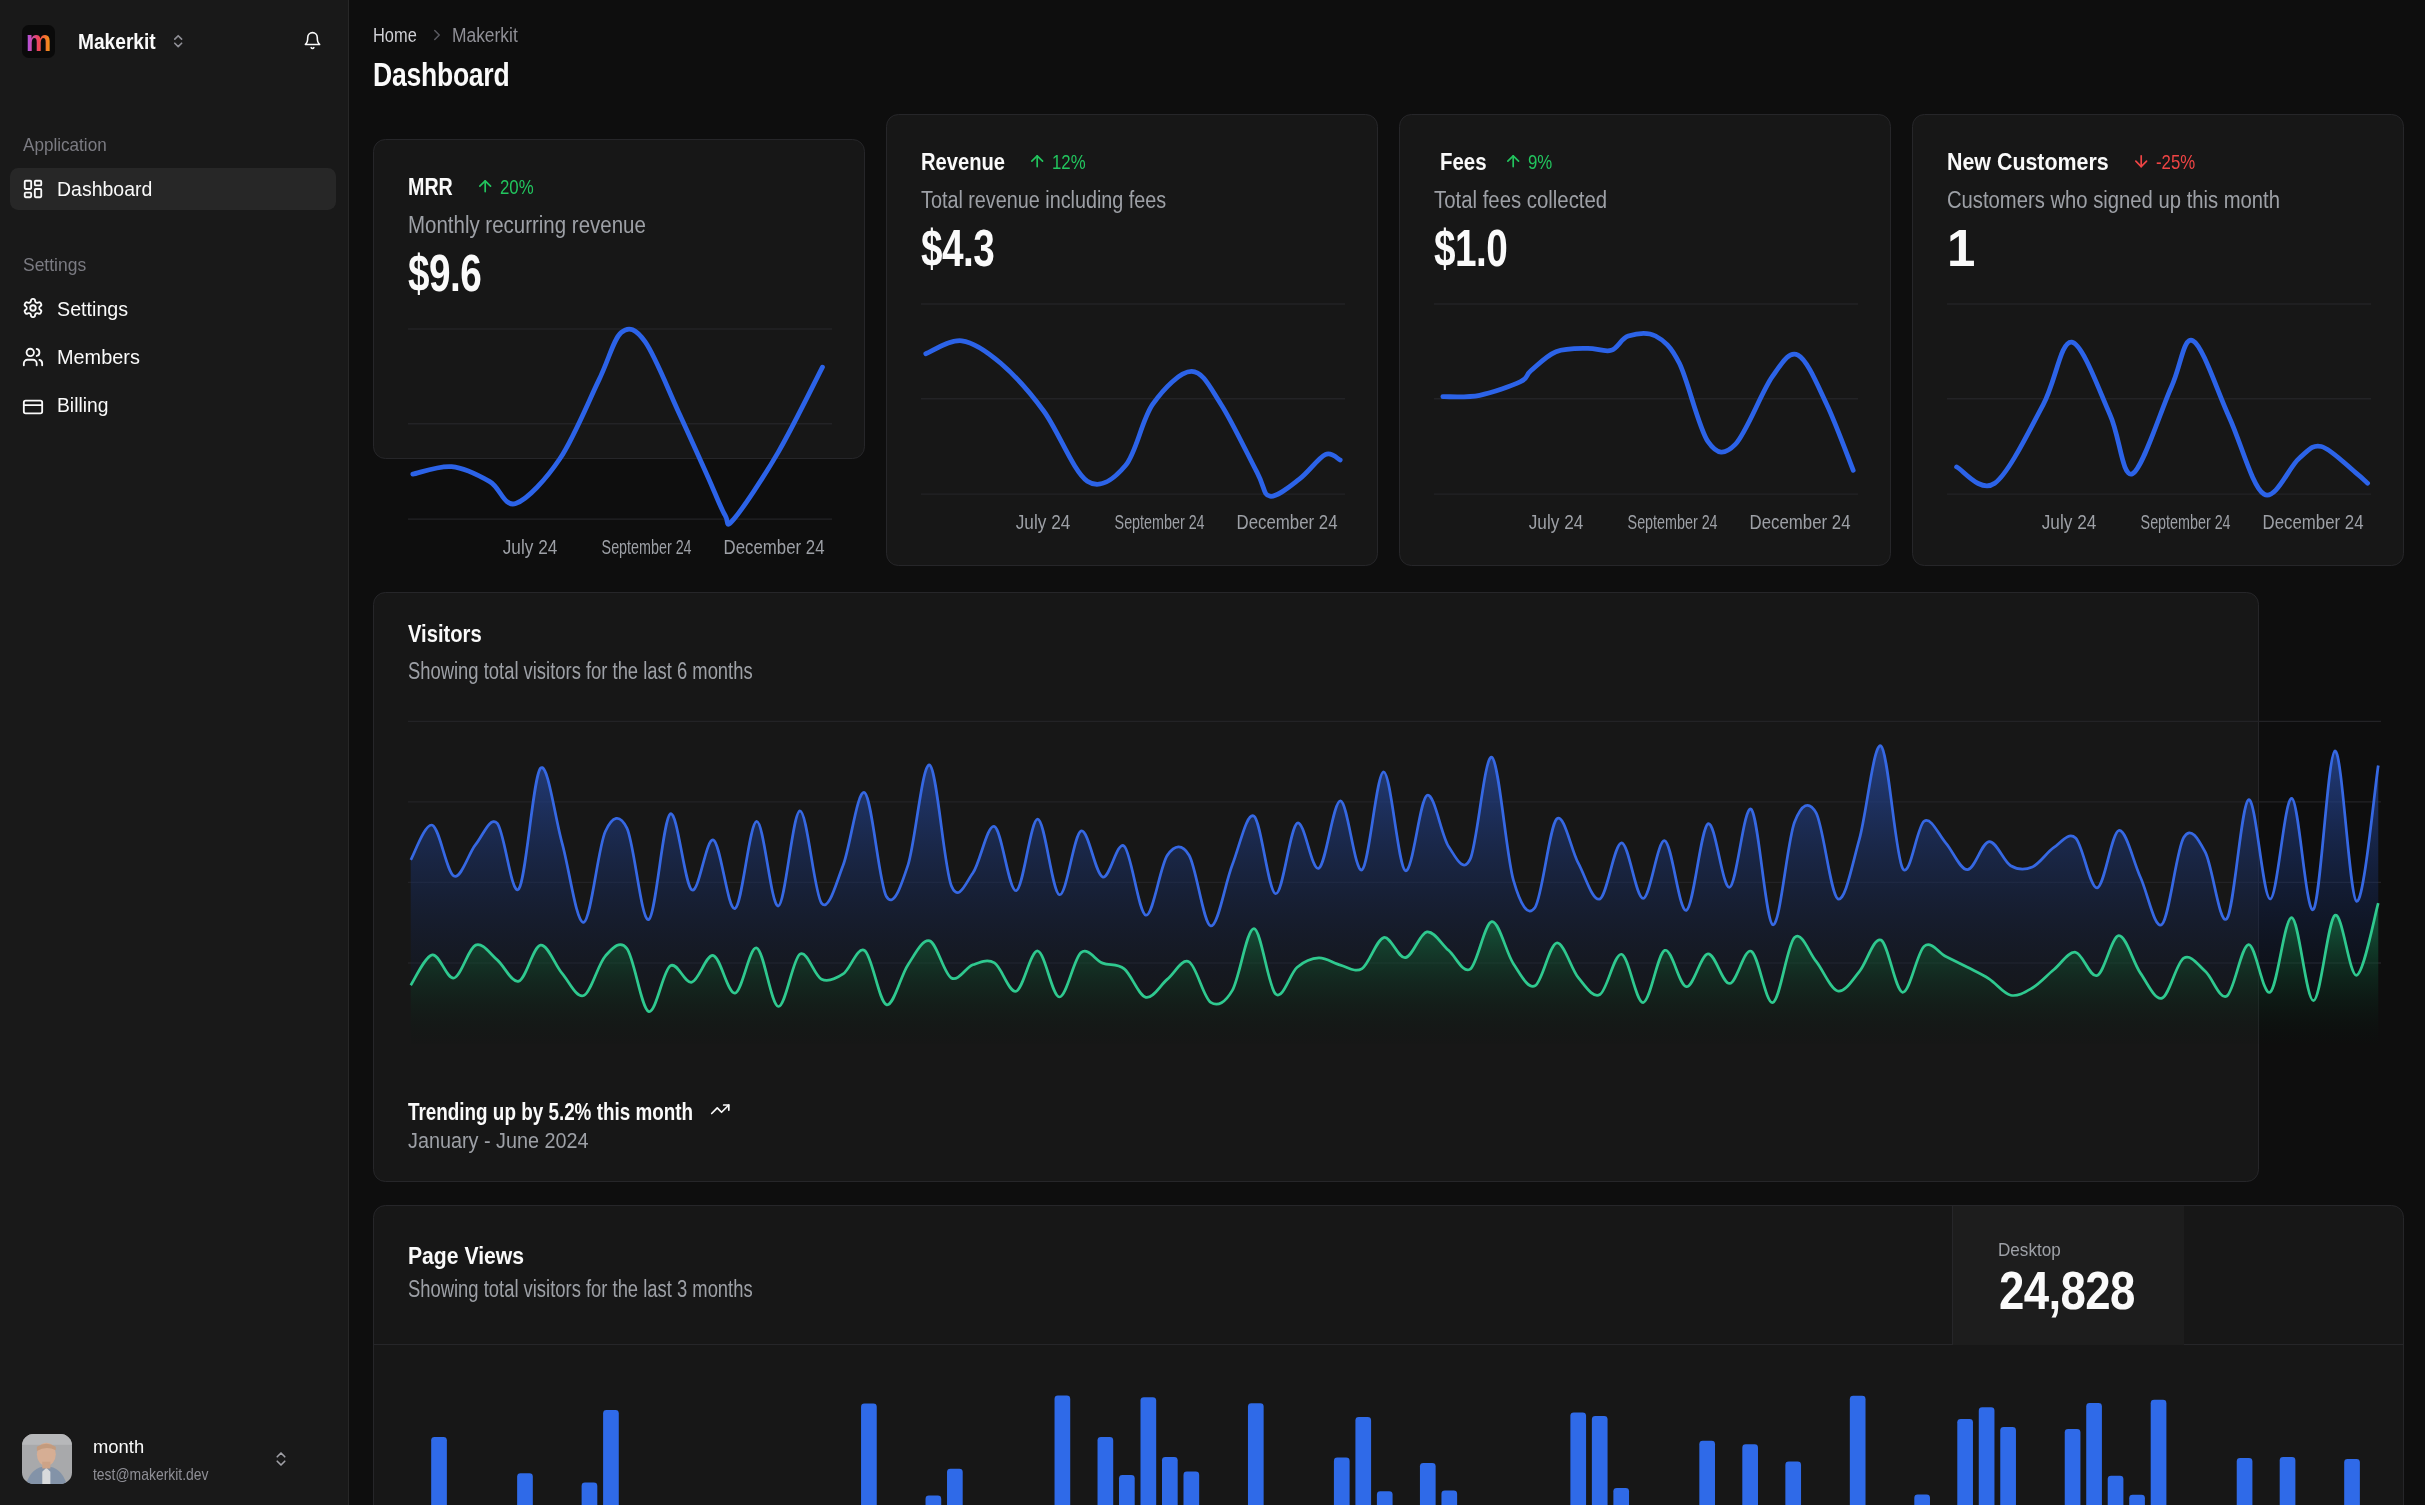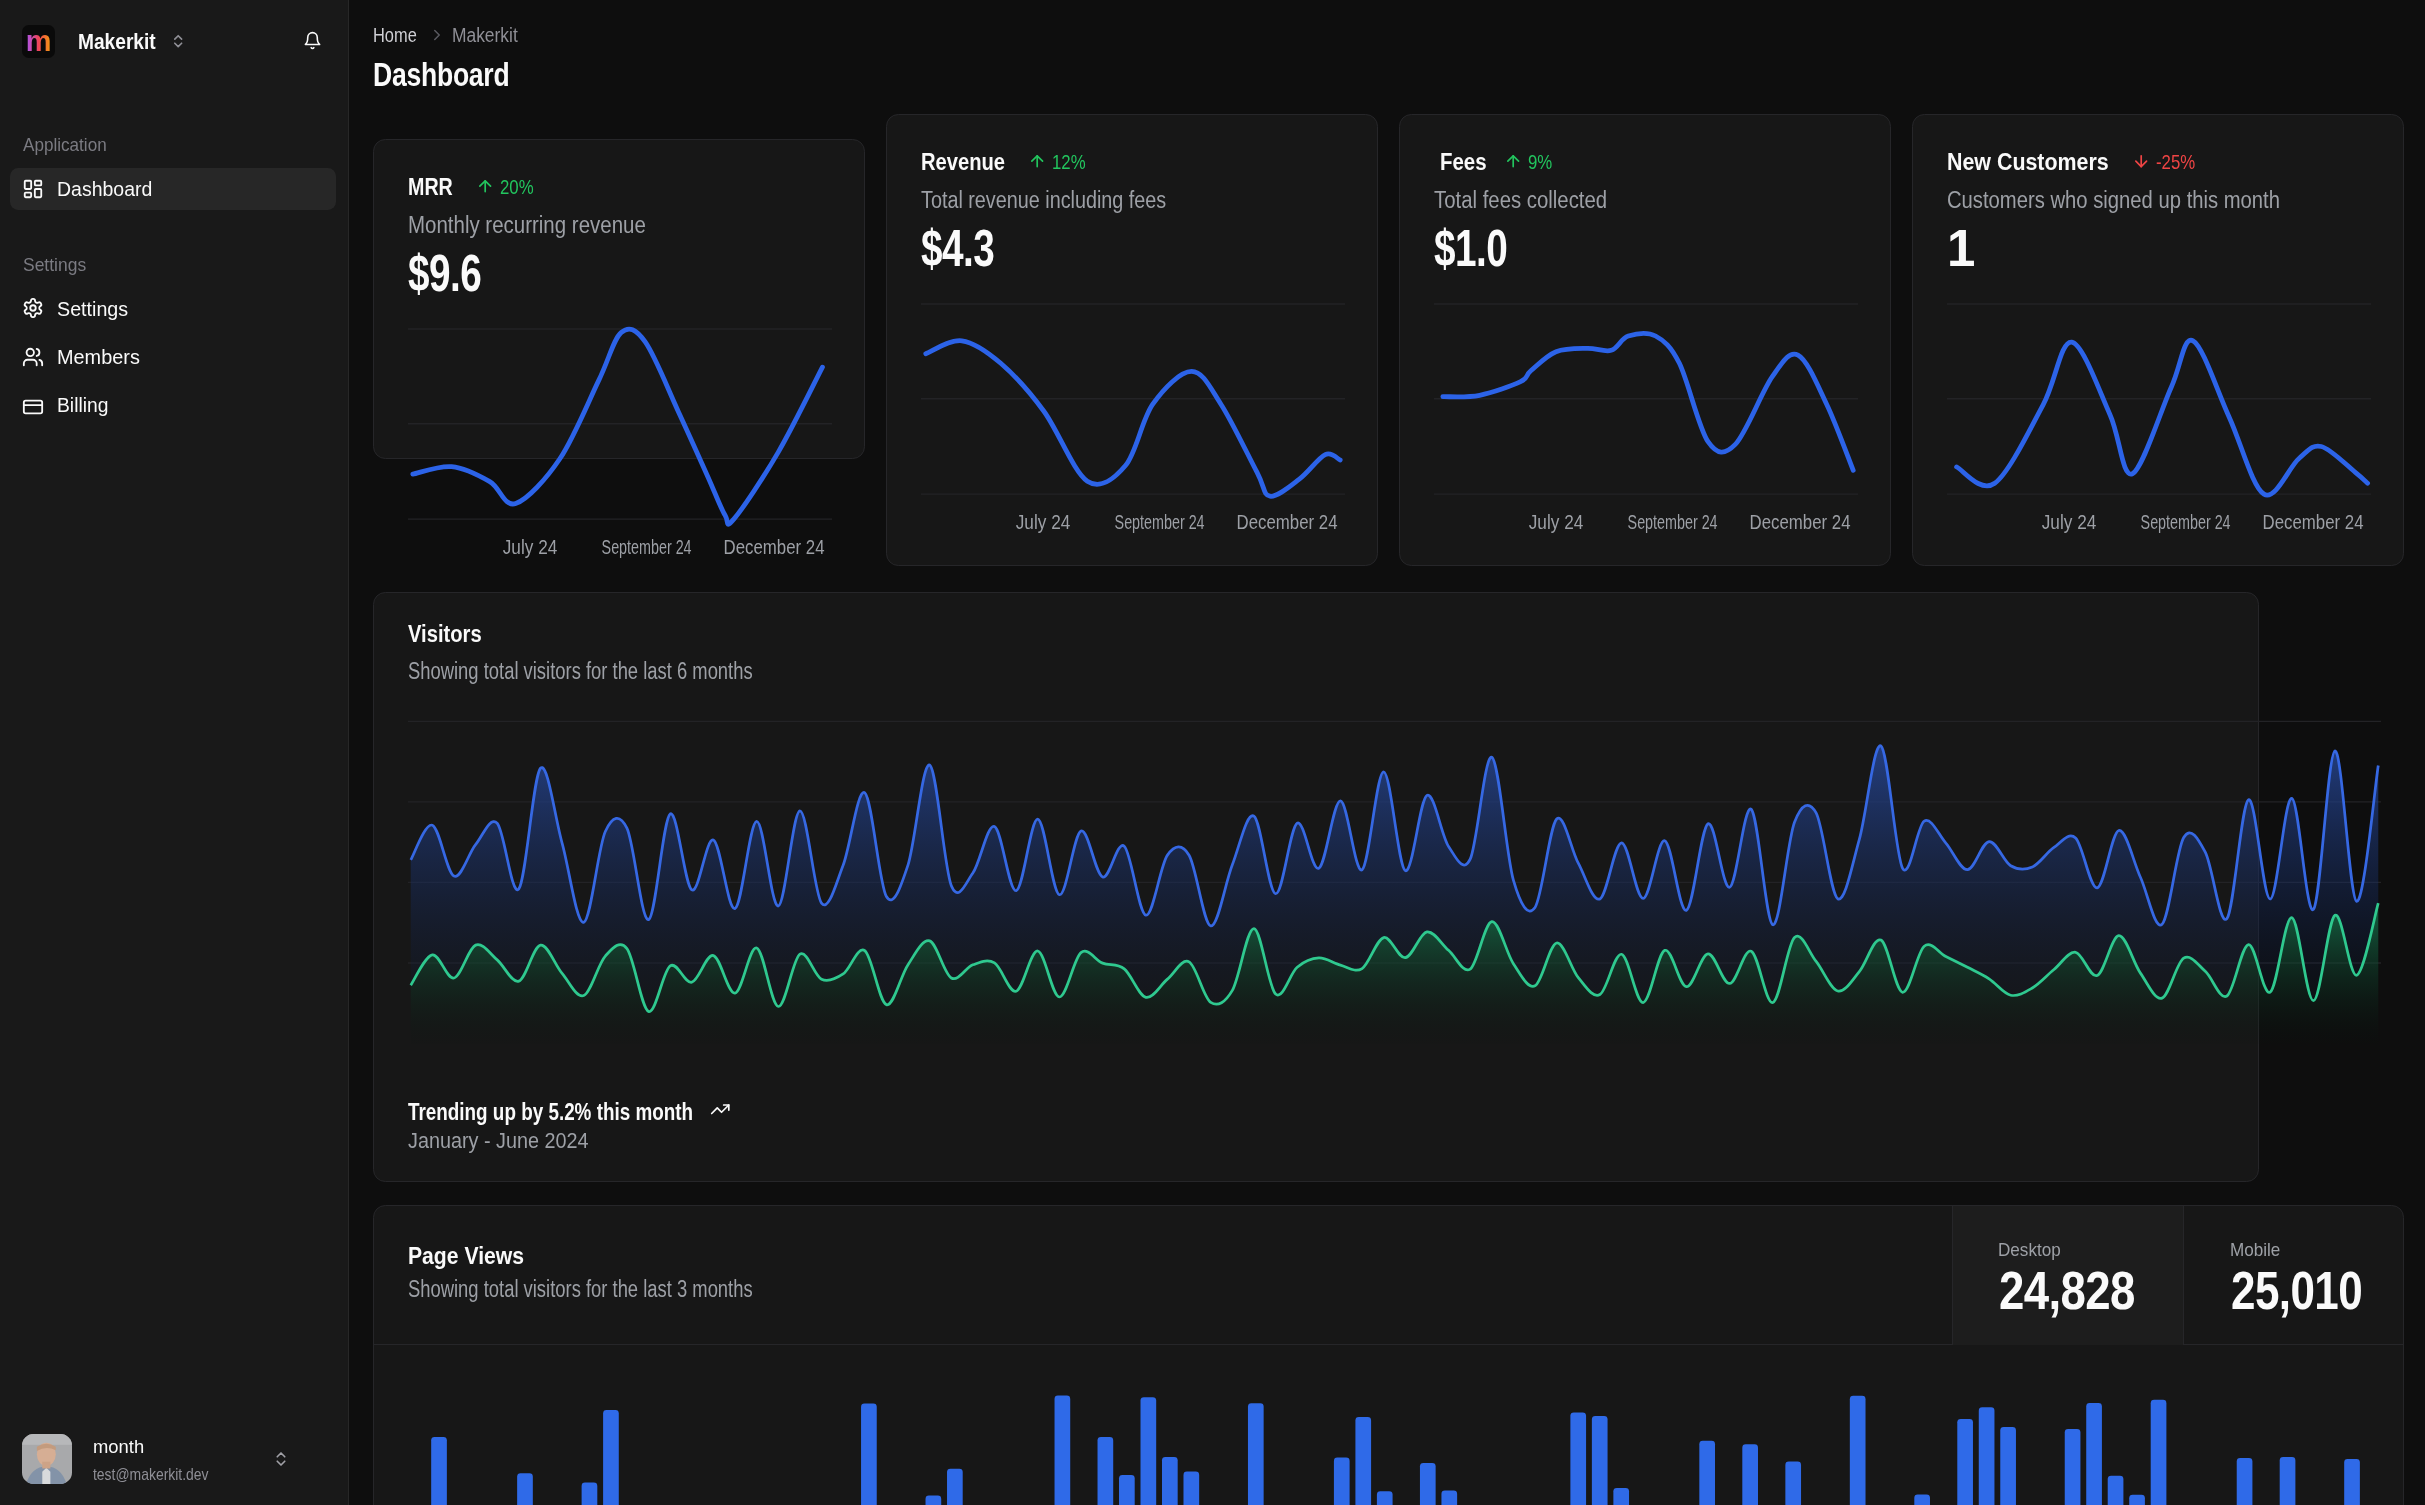--- a/index.html
+++ b/index.html
@@ -203,24 +203,20 @@
   <div class="abs" style="left:34px;top:537px;font-size:22.5px;font-weight:400;color:#9da0a6;line-height:1;white-space:nowrap;transform:scaleX(0.88);transform-origin:0 0;">January - June 2024</div>
 </div>
 
 <div class="card" style="left:373px;top:1205px;width:2031px;height:505px;">
   <div class="abs" style="left:0;top:0;width:2030px;height:139px;border-bottom:0.7px solid #262629;">
     <div class="abs" style="left:34px;top:38px;font-size:24.6px;font-weight:700;color:#fafafa;line-height:1;white-space:nowrap;transform:scaleX(0.86);transform-origin:0 0;">Page Views</div>
     <div class="abs" style="left:34px;top:72px;font-size:23px;font-weight:400;color:#9da0a6;line-height:1;white-space:nowrap;transform:scaleX(0.8);transform-origin:0 0;">Showing total visitors for the last 3 months</div>
     <div class="abs" style="left:1578px;top:0;width:232px;height:139px;background:#1d1d1d;border-left:0.7px solid #262629;">
       <div class="abs" style="left:45px;top:35px;font-size:18.4px;font-weight:400;color:#9da0a6;line-height:1;white-space:nowrap;transform:scaleX(0.93);transform-origin:0 0;">Desktop</div>
       <div class="abs" style="left:46px;top:58px;font-size:53px;font-weight:700;color:#fafafa;line-height:1;white-space:nowrap;transform:scaleX(0.86);transform-origin:0 0;letter-spacing:-0.7px;">24,828</div>
-    </div>
-    <div class="abs" style="left:1809px;top:0;width:220px;height:139px;border-left:0.7px solid #262629;">
-      <div class="abs" style="left:46px;top:35px;font-size:18.4px;font-weight:400;color:#9da0a6;line-height:1;white-space:nowrap;transform:scaleX(0.93);transform-origin:0 0;">Mobile</div>
-      <div class="abs" style="left:47px;top:58px;font-size:53px;font-weight:700;color:#fafafa;line-height:1;white-space:nowrap;transform:scaleX(0.83);transform-origin:0 0;letter-spacing:-0.7px;">25,010</div>
     </div>
   </div>
   <svg class="abs" style="left:34px;top:140px;" width="1973" height="365" viewBox="0 0 2891 535">
     <rect x="33.5" y="133.3" width="23" height="395" rx="5" fill="#2f6ae8"></rect>
       <rect x="159.5" y="186.6" width="23" height="341" rx="5" fill="#2f6ae8"></rect>
       <rect x="254.0" y="200.2" width="23" height="328" rx="5" fill="#2f6ae8"></rect>
       <rect x="285.5" y="93.9" width="23" height="434" rx="5" fill="#2f6ae8"></rect>
       <rect x="663.6" y="84.4" width="23" height="444" rx="5" fill="#2f6ae8"></rect>
       <rect x="758.1" y="219.1" width="23" height="309" rx="5" fill="#2f6ae8"></rect>
       <rect x="789.6" y="179.8" width="23" height="348" rx="5" fill="#2f6ae8"></rect>

